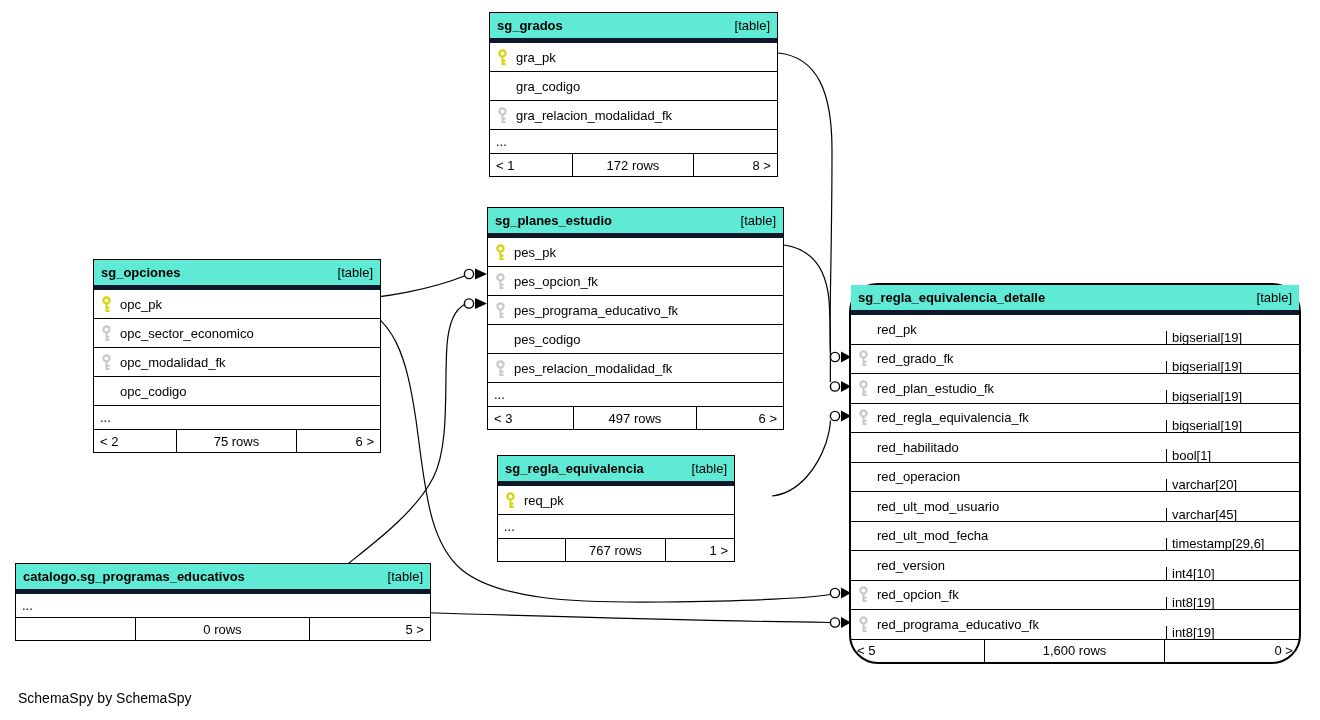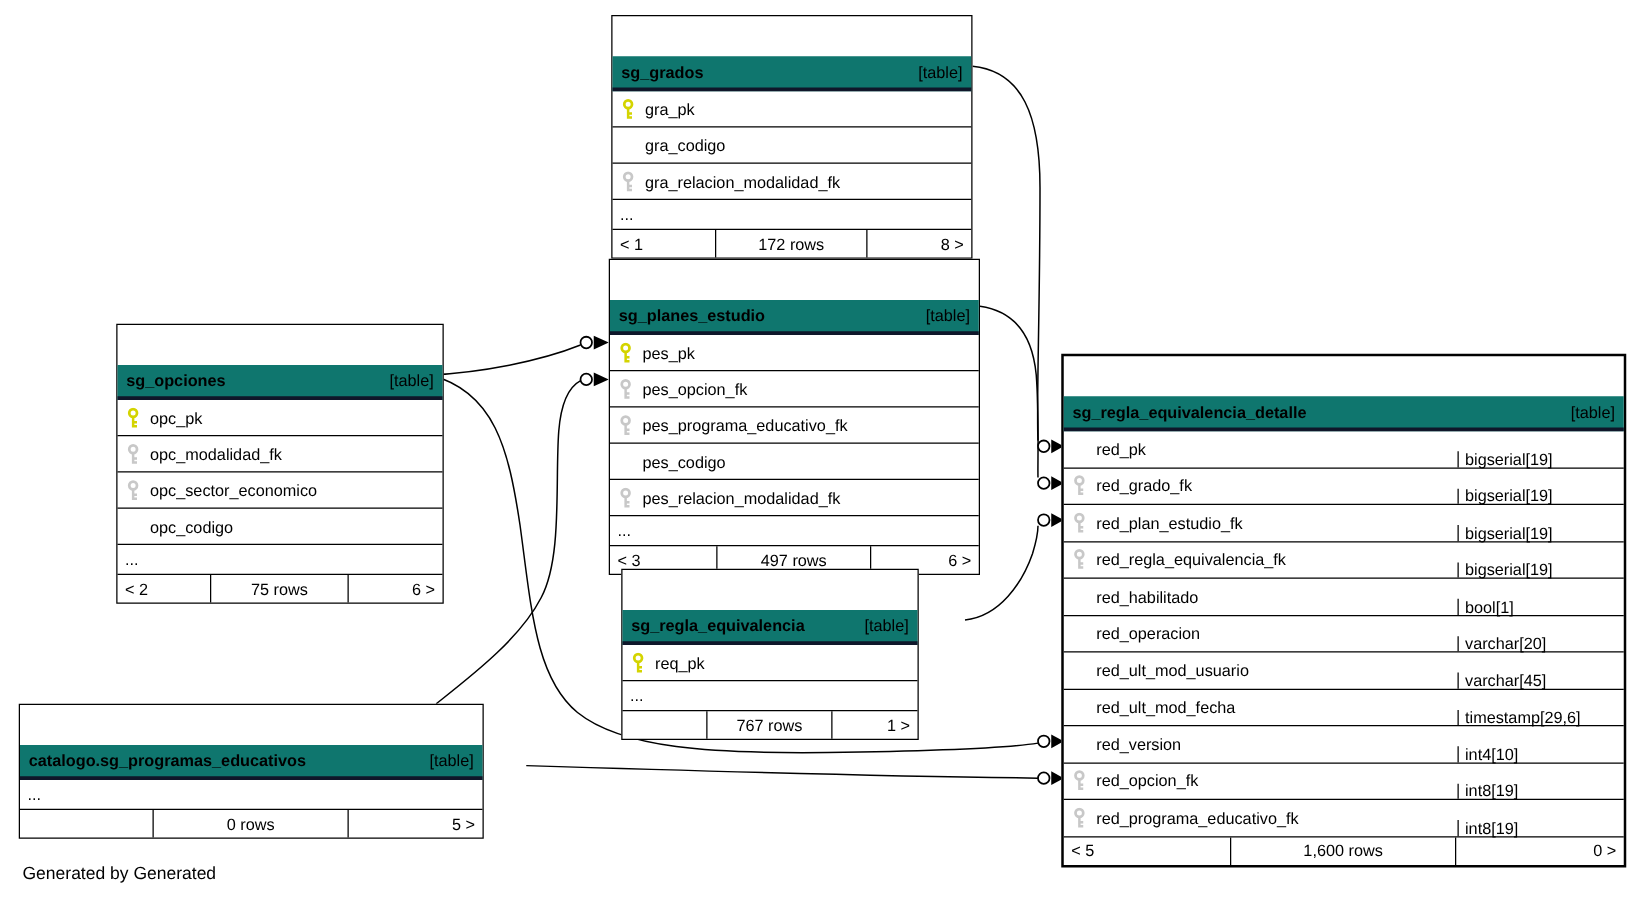--- a/index.html
+++ b/index.html
@@ -4,22 +4,22 @@
 <style>
   html,body{margin:0;padding:0;}
   body{
     width:1320px;height:720px;position:relative;background:#ffffff;
     font-family:"Liberation Sans","DejaVu Sans",sans-serif;font-size:13px;color:#000;
     overflow:hidden;
   }
   #lines{position:absolute;left:0;top:0;z-index:0;}
   .tbl{position:absolute;z-index:1;background:#fff;border:1px solid #000;box-sizing:border-box;}
   .tbl.main{border-width:2px;}
-  .thead{height:25px;border-bottom:3px solid #0f172a;background:#0f766e;
-         display:flex;align-items:center;justify-content:space-between;padding:0 7px;margin-top:32px;}
+  .thead{height:25px;border-bottom:5px solid #0f172a;background:#5eead4;
+         display:flex;align-items:center;justify-content:space-between;padding:0 7px;}
   .tname{font-weight:bold;}
   .tbadge{font-weight:normal;}
   .trow{height:28px;display:flex;align-items:center;padding-left:7px;box-sizing:content-box;text-align:center;}
   .trow + .trow{border-top:1px solid #000;}
   .t5 .trow{height:28.5px;}
   .ki{width:11px;height:17px;margin-right:8px;flex:0 0 11px;display:inline-flex;align-items:center;}
   .ki svg{display:block;}
   .pk{color:#d4d400;}
   .fk{color:#c8c8c8;}
   .cn{white-space:nowrap;}
@@ -31,24 +31,24 @@
   .tfoot{height:22px;border-top:1px solid #000;display:flex;}
   .fc{display:flex;align-items:center;padding:0 6px;box-sizing:border-box;white-space:nowrap;}
   .fc.l{width:29%;justify-content:flex-start;border-right:1px solid #000;}
   .fc.m{width:42%;justify-content:center;border-right:1px solid #000;}
   .fc.r{width:29%;justify-content:flex-end;}
   .t5 .fc.l{width:30%;} .t5 .fc.m{width:40%;} .t5 .fc.r{width:30%;}
   #gen{position:absolute;left:18px;top:690px;font-size:14px;z-index:1;}
   
   .t0{left:489px;top:12px;width:289px;}
   .t1{left:487px;top:207px;width:297px;}
-  .t2{left:93px;top:259px;width:262px;}
+  .t2{left:93px;top:259px;width:288px;}
   .t3{left:497px;top:455px;width:238px;}
-  .t4{left:15px;top:563px;width:372px;}
-  .t5{left:849px;top:283px;width:452px;}
+  .t4{left:15px;top:563px;width:416px;}
+  .t5{left:849px;top:283px;width:452px;border-radius:29px;}
 </style>
 </head>
 <body>
 
 <svg id="lines" width="1320" height="720">
   <g fill="none" stroke="#000" stroke-width="1.2">
     <path d="M 778,53 C 818,57 832,93 832,150 C 832,250 829,322 830.4,352.5"></path>
     <path d="M 784,245 C 812,249 826,268 829,300 C 831.5,335 830,372 830.4,382"></path>
     <path d="M 772,496 C 800,493 818,466 826,443 C 829,433 830.4,425 830.4,420.5"></path>
     <path d="M 344,300 C 385,298 432,289 464.4,276"></path>
@@ -190,30 +190,30 @@
       </span>
     <span class="cn">opc_pk</span>
   </div>
   <div class="trow">
     <span class="ki fk">
         <svg viewBox="0 0 11 17" width="11" height="17">
           <circle cx="5.5" cy="4.4" r="3.1" fill="none" stroke="currentColor" stroke-width="2.2"></circle>
           <path d="M5.5 7.5 V16 M5.5 11.8 H8.6 M5.5 15 H8.6" stroke="currentColor" stroke-width="2"></path>
         </svg>
       </span>
+    <span class="cn">opc_sector_economico</span>
+  </div>
+  <div class="trow">
+    <span class="ki fk">
+        <svg viewBox="0 0 11 17" width="11" height="17">
+          <circle cx="5.5" cy="4.4" r="3.1" fill="none" stroke="currentColor" stroke-width="2.2"></circle>
+          <path d="M5.5 7.5 V16 M5.5 11.8 H8.6 M5.5 15 H8.6" stroke="currentColor" stroke-width="2"></path>
+        </svg>
+      </span>
     <span class="cn">opc_modalidad_fk</span>
-  </div>
-  <div class="trow">
-    <span class="ki fk">
-        <svg viewBox="0 0 11 17" width="11" height="17">
-          <circle cx="5.5" cy="4.4" r="3.1" fill="none" stroke="currentColor" stroke-width="2.2"></circle>
-          <path d="M5.5 7.5 V16 M5.5 11.8 H8.6 M5.5 15 H8.6" stroke="currentColor" stroke-width="2"></path>
-        </svg>
-      </span>
-    <span class="cn">opc_sector_economico</span>
   </div>
   <div class="trow">
     <span class="ki"></span>
     <span class="cn">opc_codigo</span>
   </div>
   <div class="dots">...</div>
   <div class="tfoot">
     <div class="fc l">&lt; 2</div>
     <div class="fc m">75 rows</div>
     <div class="fc r">6 &gt;</div>
@@ -340,13 +340,13 @@
     <span class="cn">red_programa_educativo_fk</span>
     <span class="typ">int8[19]</span>
   </div>
   <div class="tfoot">
     <div class="fc l">&lt; 5</div>
     <div class="fc m">1,600 rows</div>
     <div class="fc r">0 &gt;</div>
   </div>
 </div>
 
-<div id="gen">Generated by Generated</div>
+<div id="gen">SchemaSpy by SchemaSpy</div>
 
 </body></html>

